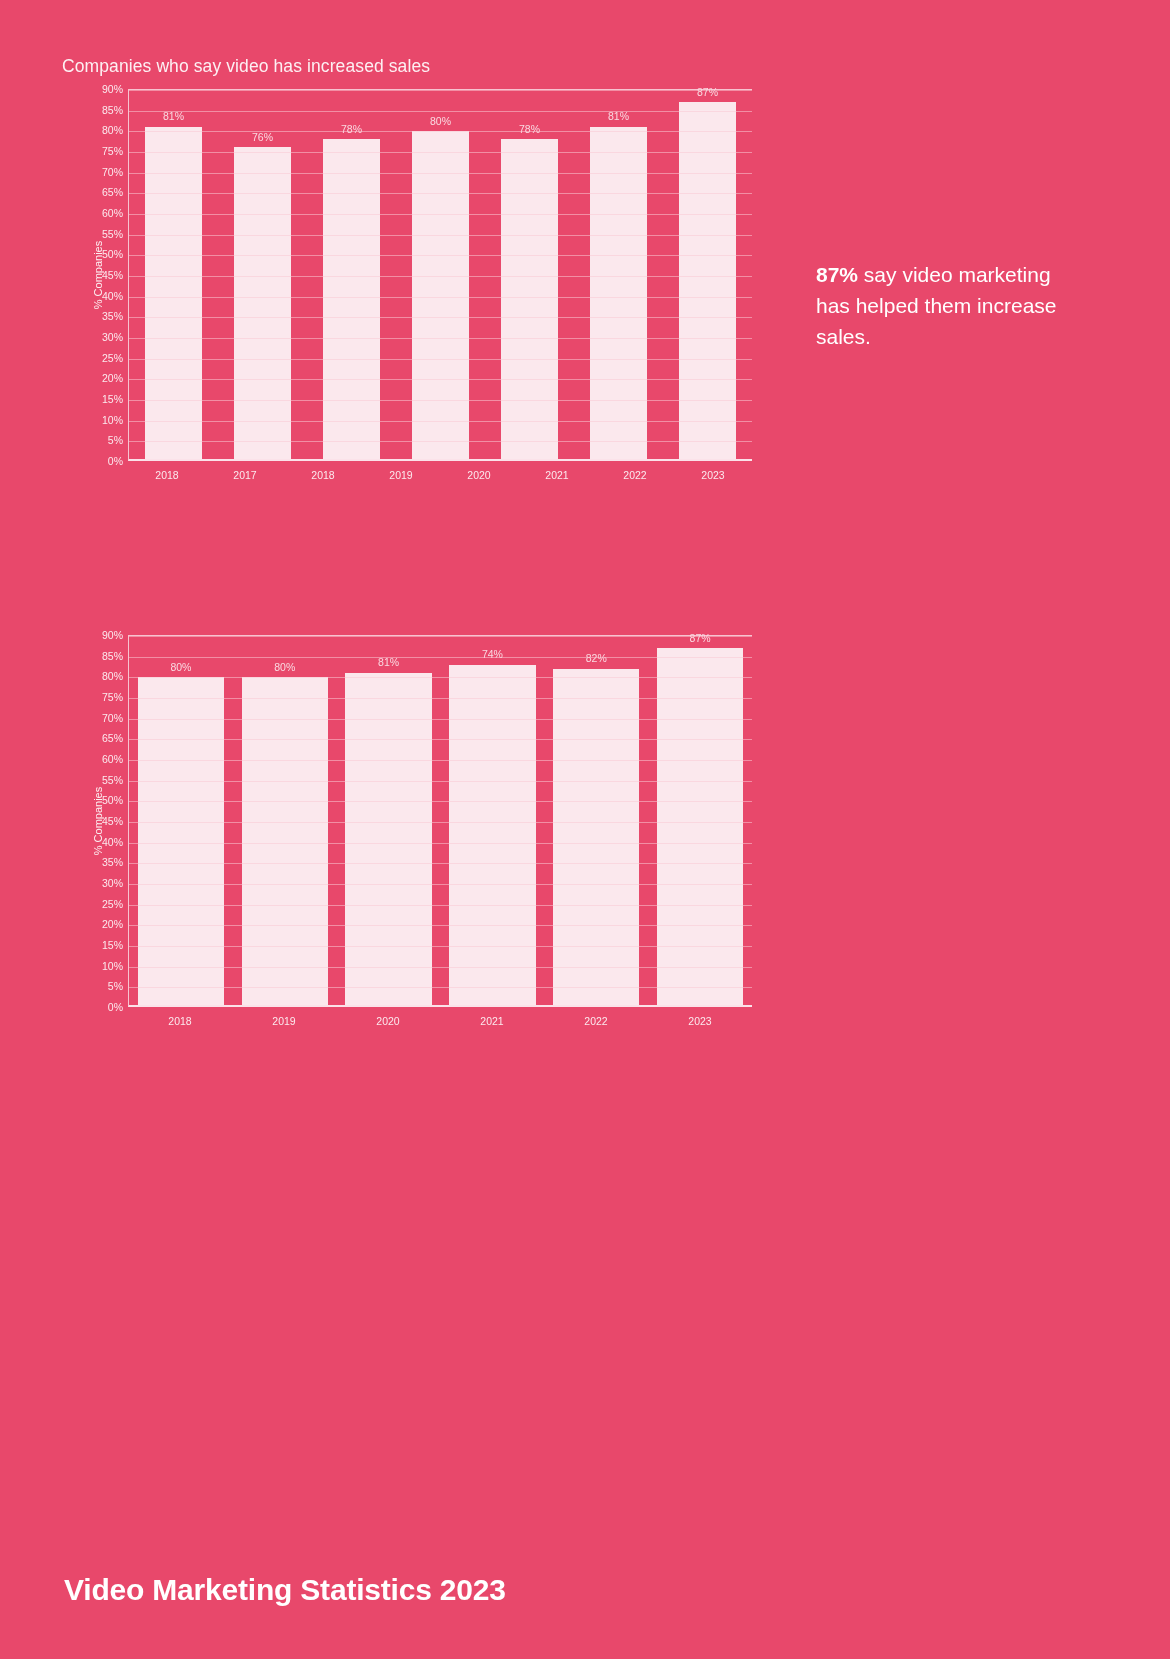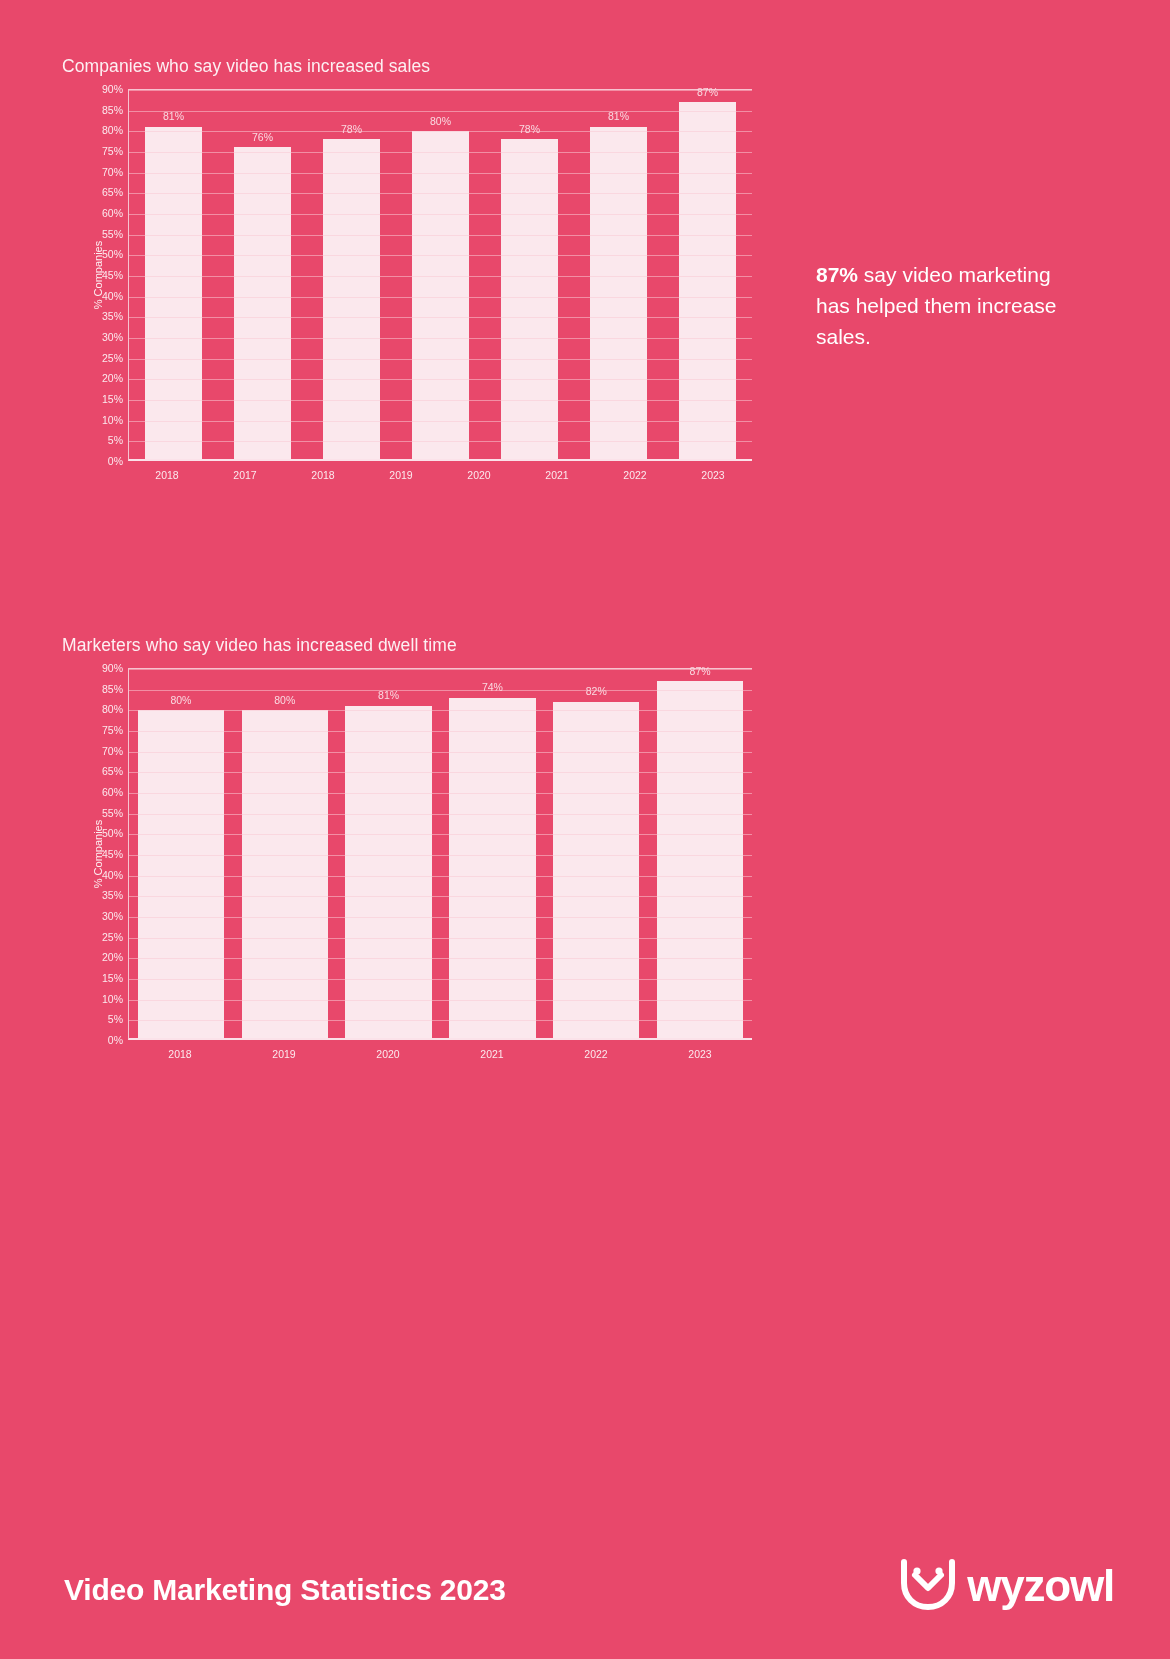--- a/index.html
+++ b/index.html
@@ -256,21 +256,20 @@
             <div class="xtick" style="width: 12.5%;">2020</div>
             <div class="xtick" style="width: 12.5%;">2021</div>
             <div class="xtick" style="width: 12.5%;">2022</div>
             <div class="xtick" style="width: 12.5%;">2023</div>
           </div>
       </div>
     </div>
   </div>
 
   <div class="chart-block" id="chart2-block">
-    <div class="chart-title">Marketers who say video has increased dwell time</div>
     <div class="chart-area" style="height:372px;">
       <div class="y-axis-title">% Companies</div>
       <div class="y-labels" id="chart2-ylabels">
           <div class="ytick" style="top: 372px;">0%</div>
           <div class="ytick" style="top: 351.333px;">5%</div>
           <div class="ytick" style="top: 330.667px;">10%</div>
           <div class="ytick" style="top: 310px;">15%</div>
           <div class="ytick" style="top: 289.333px;">20%</div>
           <div class="ytick" style="top: 268.667px;">25%</div>
           <div class="ytick" style="top: 248px;">30%</div>
@@ -347,25 +346,14 @@
           </div>
       </div>
     </div>
   </div>
 
   <div class="callout" id="callout1">
     <b>87%</b><span> say video marketing has helped them increase sales.</span>
   </div>
 
   <div class="footer-title">Video Marketing Statistics 2023</div>
-  <div class="logo">
-    <span class="logo-mark">
-      <svg width="58" height="54" viewBox="0 0 58 54" fill="none" xmlns="http://www.w3.org/2000/svg">
-        <path d="M5 5 L5 26 C5 40 15 50 29 50 C43 50 53 40 53 26 L53 5" stroke="#ffffff" stroke-width="6" stroke-linecap="round" fill="none"></path>
-        <path d="M16 18 L29 31 L42 18" stroke="#ffffff" stroke-width="6" stroke-linecap="round" stroke-linejoin="round" fill="none"></path>
-        <circle cx="18" cy="14" r="3.6" fill="#ffffff"></circle>
-        <circle cx="40" cy="14" r="3.6" fill="#ffffff"></circle>
-      </svg>
-    </span>
-    <span class="logo-word">wyzowl</span>
-  </div>
 
 </div>
 
 </body></html>

